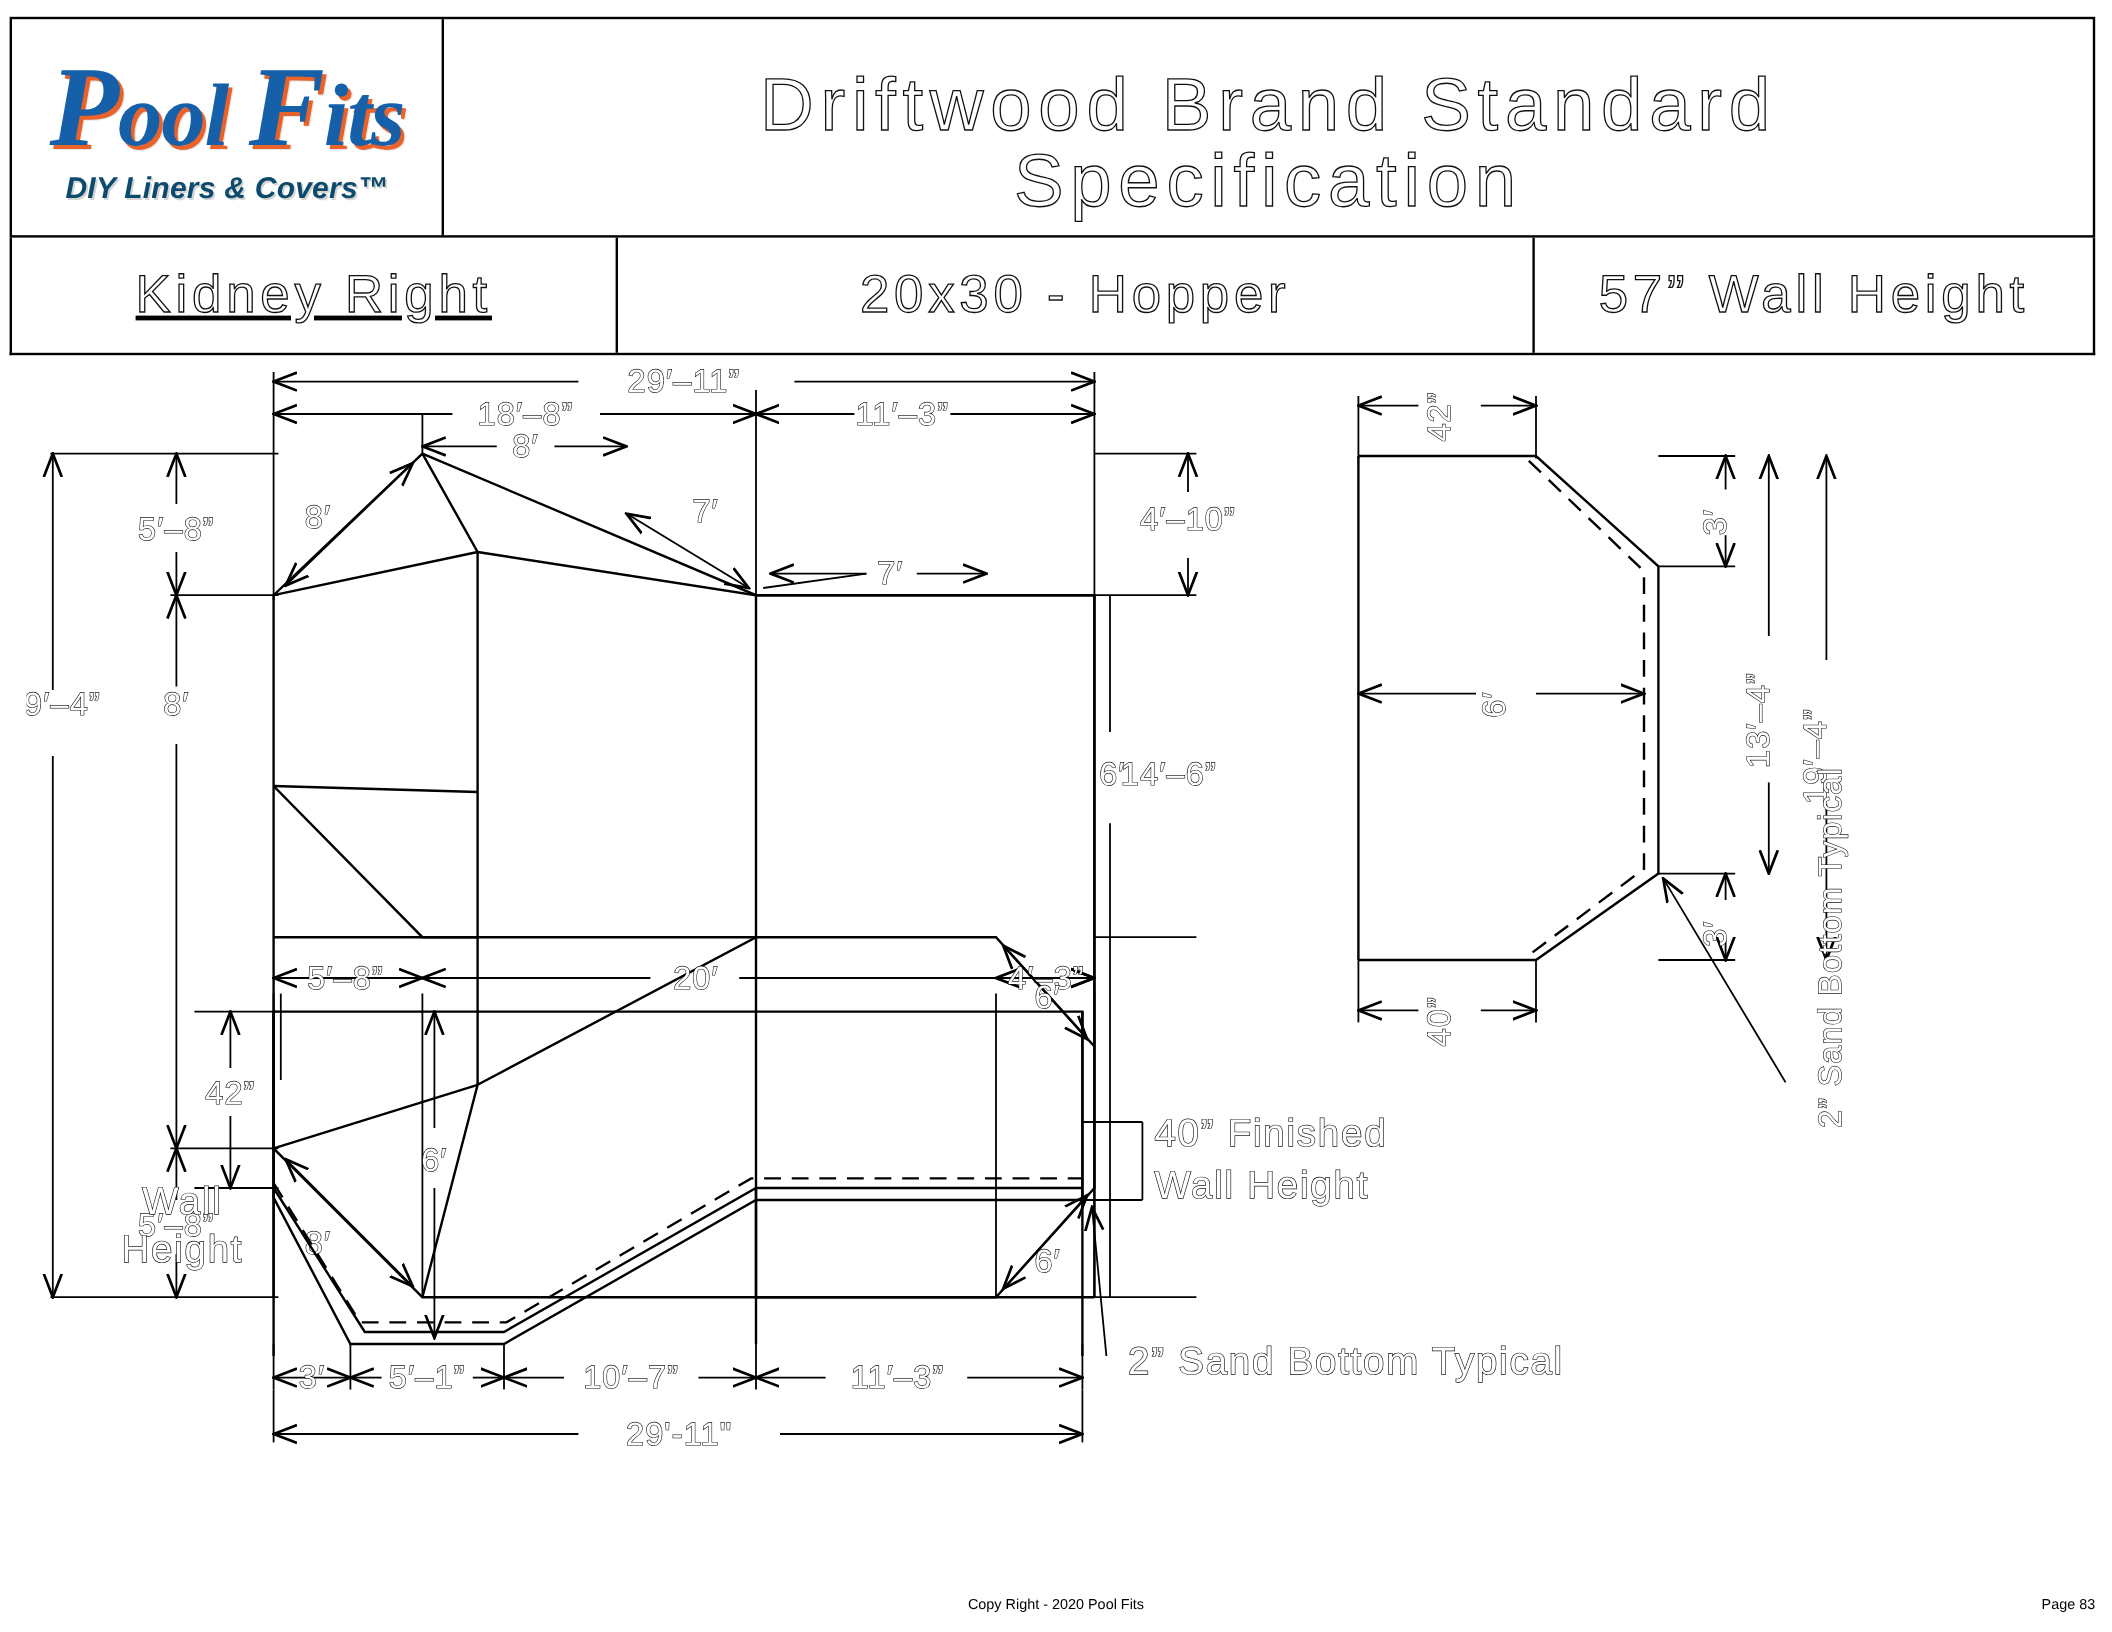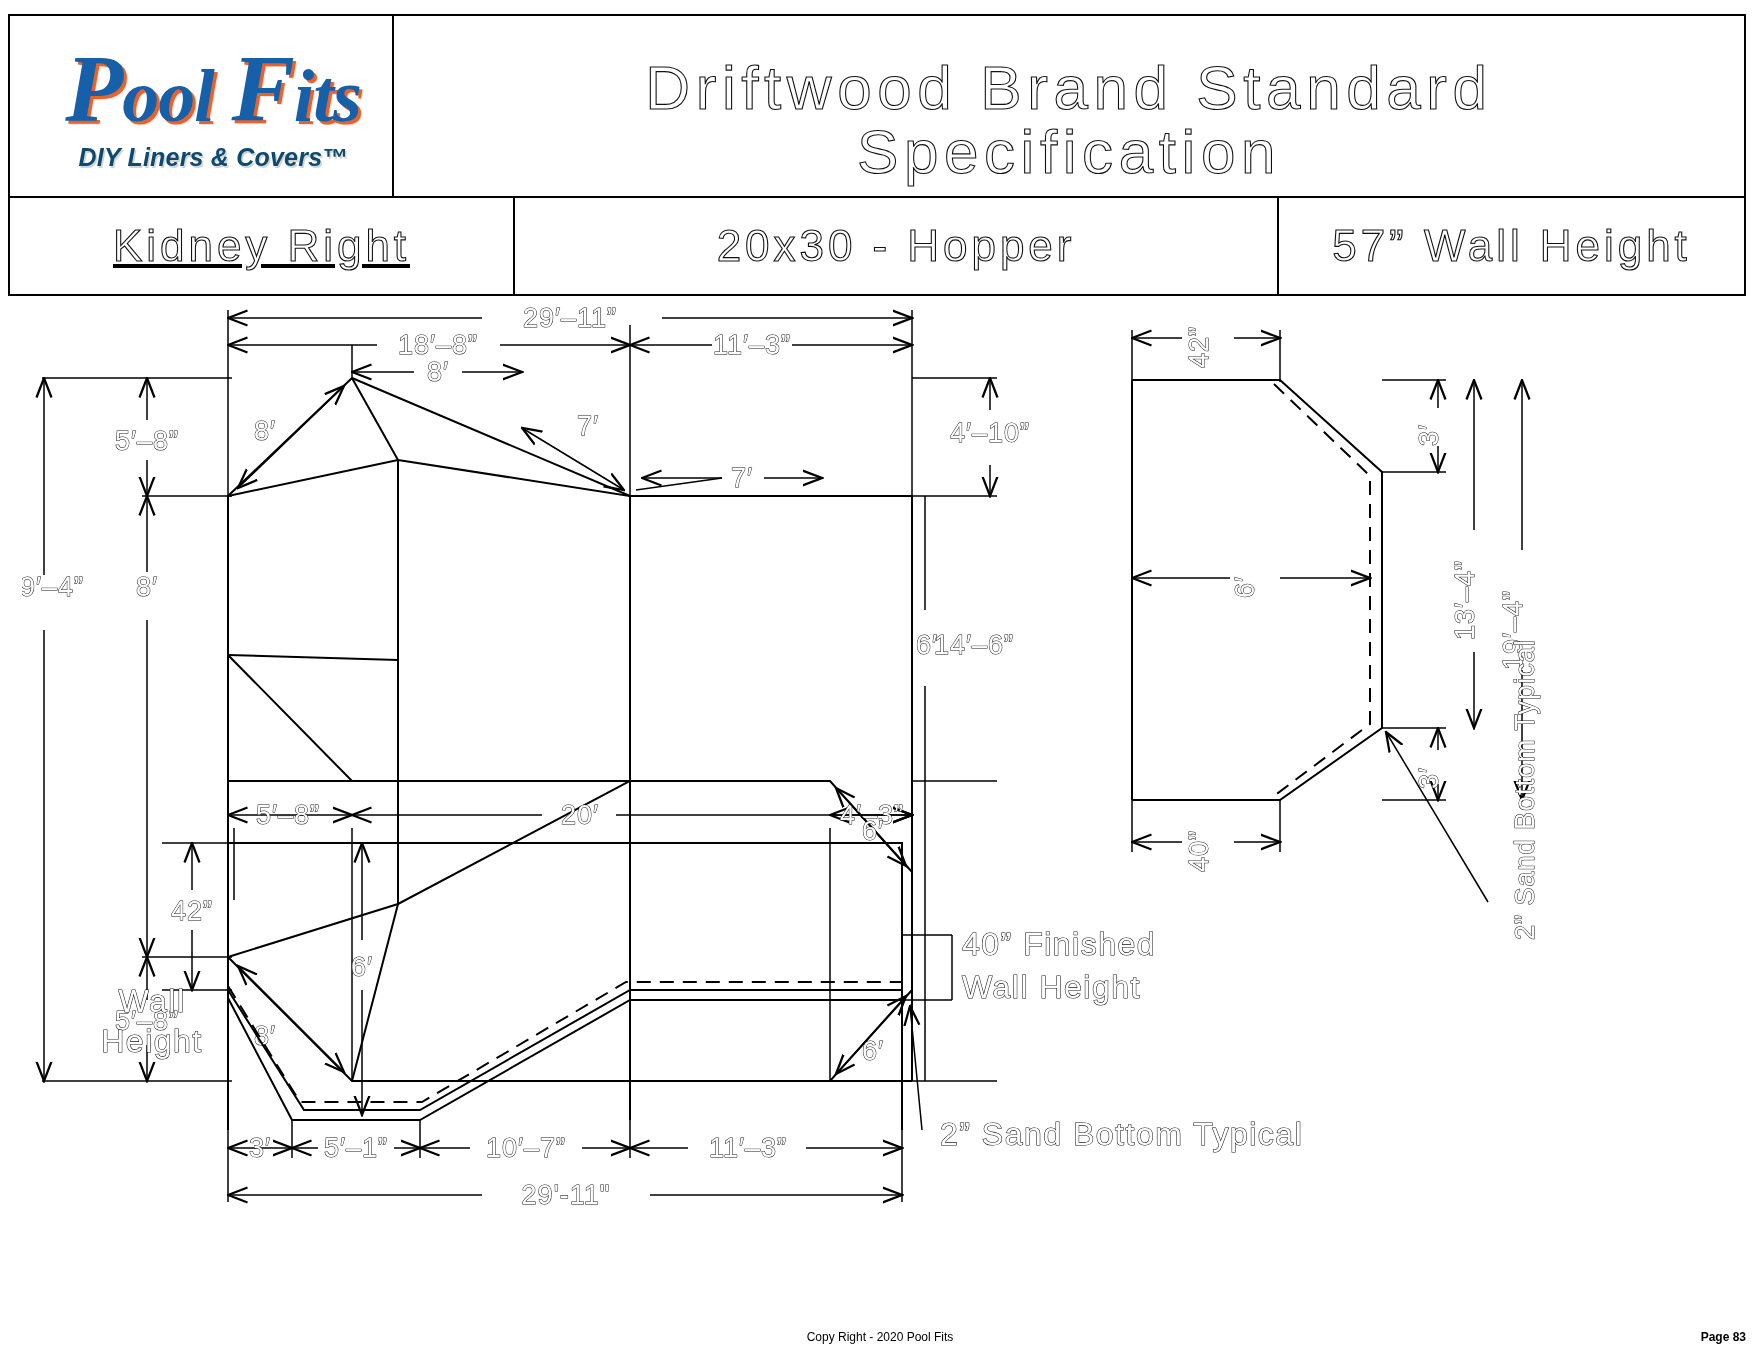--- a/index.html
+++ b/index.html
@@ -2,21 +2,21 @@
 <html><head>
 <meta charset="utf-8">
 <style>
   html,body{margin:0;padding:0;background:#ffffff;}
   body{width:1760px;height:1360px;font-family:"Liberation Sans",sans-serif;color:#000;}
   .page{position:relative;width:1760px;height:1360px;box-sizing:border-box;}
 
   
   .titleblock{position:absolute;left:8px;top:14px;width:1738px;}
   .trow{display:flex;}
-  .tb-top{border:2px solid #000;height:184px;box-sizing:border-box;padding-left:24px;}
+  .tb-top{border:2px solid #000;height:184px;box-sizing:border-box;}
   .tb-logo{width:360px;border-right:2px solid #000;box-sizing:border-box;
            display:flex;flex-direction:column;align-items:center;justify-content:center;}
   .tb-title{flex:1;display:flex;align-items:center;justify-content:center;text-align:center;margin-top:28px;}
 
   .tb-sub{border:2px solid #000;border-top:none;height:98px;box-sizing:border-box;}
   .tb-c1{width:505px;border-right:2px solid #000;box-sizing:border-box;display:flex;align-items:center;justify-content:center;text-decoration:underline;}
   .tb-c2{flex:1;border-right:2px solid #000;box-sizing:border-box;display:flex;align-items:center;justify-content:center;}
   .tb-c3{width:465px;box-sizing:border-box;display:flex;align-items:center;justify-content:center;}
 
   
@@ -44,21 +44,21 @@
   .dtxt{font-family:"Liberation Sans",sans-serif;font-size:27px;fill:#fff;
         stroke:#111;stroke-width:1.0;paint-order:stroke fill;letter-spacing:1px;}
   .ltxt{font-family:"Liberation Sans",sans-serif;font-size:32px;fill:#fff;
         stroke:#111;stroke-width:1.1;paint-order:stroke fill;letter-spacing:1.5px;}
 
   
   .footer{position:absolute;left:0;top:1330px;width:1760px;}
   .foot-c{position:absolute;left:0;width:1760px;text-align:center;
           font-family:"Liberation Sans",sans-serif;font-size:12px;font-weight:normal;color:#000;}
   .foot-r{position:absolute;right:14px;top:0;font-family:"Liberation Sans",sans-serif;
-          font-size:12px;font-weight:bold;color:#000;}
+          font-size:12px;font-weight:normal;color:#000;}
 </style>
 </head>
 <body>
 
 <div class="page">
 
   <div class="titleblock">
 
     <div class="trow tb-top">
       <div class="tb-logo">

